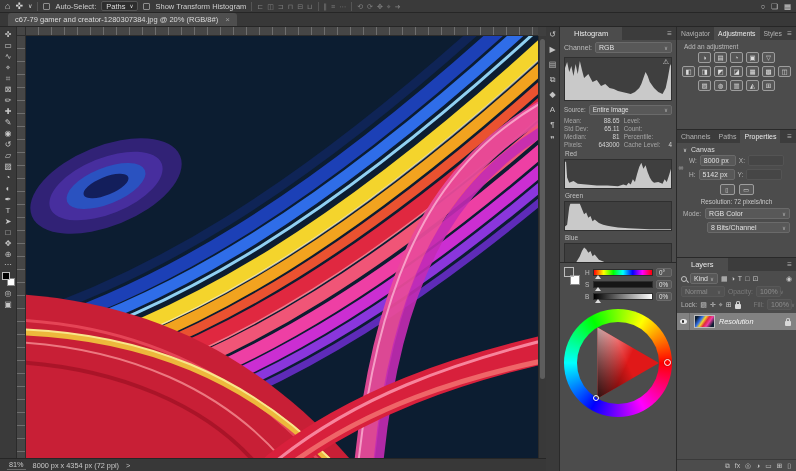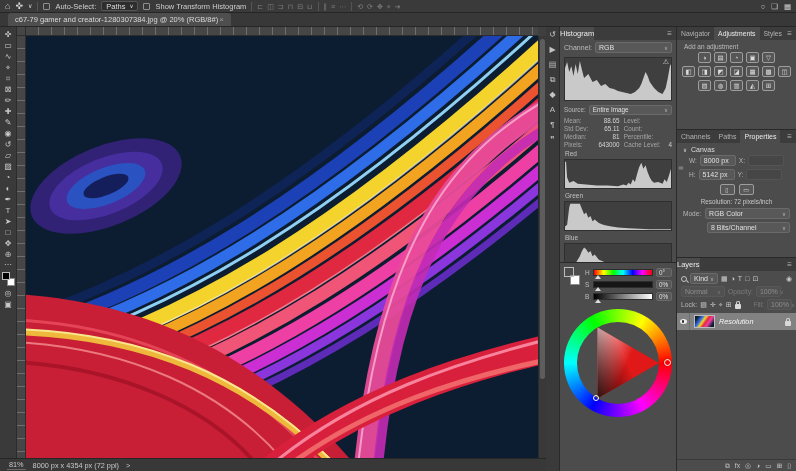--- a/index.html
+++ b/index.html
@@ -11,21 +11,21 @@
   .ob-icon{font-size:9px;line-height:11px;color:#d6d6d6}
   .ob-sep{width:1px;height:9px;background:#555}
   .checkbox{width:7px;height:7px;border:1px solid #8f8f8f;border-radius:1px;flex:none}
   .ob-select{display:flex;align-items:center;gap:4px;background:#2d2d2d;border:1px solid #565656;border-radius:2px;padding:0 4px;height:10px;font-size:7.5px;color:#ddd}
   .dim{opacity:.42}
   .ob-right{margin-left:auto;display:flex;gap:6px}
   .ob-label{font-size:7.5px}
 
   
   .tab-bar{position:absolute;left:0;top:13px;width:796px;height:14px;background:#383838;border-bottom:1px solid #262626;display:flex;align-items:flex-end;padding-left:8px;z-index:5}
-  .doc-tab{background:#4e4e4e;height:13px;display:flex;align-items:center;gap:1px;padding:0 7px;font-size:7.5px;color:#dadada;border-radius:3px 3px 0 0}
+  .doc-tab{background:#4e4e4e;height:13px;display:flex;align-items:center;gap:7px;padding:0 7px;font-size:7.5px;color:#dadada;border-radius:3px 3px 0 0}
   .tab-close{color:#9d9d9d;font-size:8px}
 
   
   .toolbar{position:absolute;left:0;top:27px;width:17px;height:431px;background:#3a3a3a;border-right:1px solid #2b2b2b;display:flex;flex-direction:column;align-items:center;padding-top:2px;z-index:4}
   .tool{width:17px;height:11px;display:flex;align-items:center;justify-content:center;font-size:8px;color:#c8c8c8}
   .tool-more{height:9px;font-size:8px;color:#c8c8c8}
   .tool-swatches{position:relative;width:13px;height:14px;margin:3px 0 2px}
   .fg-swatch{position:absolute;left:0;top:0;width:8px;height:8px;border:1px solid #bdbdbd;z-index:2}
   .bg-swatch{position:absolute;right:0;bottom:0;width:8px;height:8px;border:1px solid #8b8b8b}
 
@@ -40,21 +40,21 @@
 
   
   .dock{position:absolute;left:546px;top:27px;width:14px;height:444px;background:#3a3a3a;border-right:1px solid #2a2a2a;display:flex;flex-direction:column;align-items:center;padding-top:4px;gap:7px;z-index:4}
   .dock-icon{font-size:8px;color:#c4c4c4;line-height:8px}
 
   
   .col-mid{position:absolute;left:560px;top:27px;width:116px;height:444px;background:#4c4c4c}
   .col-right{position:absolute;left:676px;top:27px;width:120px;height:444px;background:#4c4c4c;border-left:1px solid #2a2a2a}
   .panel{border-bottom:1px solid #292929;overflow:hidden;position:relative}
   .ptabs{display:flex;background:#3c3c3c;height:13px;font-size:7.5px;color:#b2b2b2;align-items:stretch}
-  .ptab{padding:0 0;display:flex;align-items:center}
+  .ptab{padding:0 14px;display:flex;align-items:center}
   .ptab.active{background:#4c4c4c;color:#eaeaea}
   .pmenu{margin-left:auto;padding-right:4px;display:flex;align-items:center;color:#b2b2b2;font-size:8px}
   .row{display:flex;align-items:center;gap:3px;padding:0 4px;font-size:7px;color:#bcbcbc}
   .fld{background:#585858;border:1px solid #6a6a6a;border-radius:2px;height:11px;display:flex;align-items:center;gap:2px;padding:0 3px;font-size:7px;color:#e0e0e0;white-space:nowrap}
   .fld .arrow{margin-left:auto;font-size:5.5px;color:#b0b0b0}
   .fld.dis{background:#464646;border-color:#545454;color:#8d8d8d}
 
   
   .histplot{margin:2px 4px;background:#3f3f3f;border:1px solid #2f2f2f;position:relative}
   .histplot svg{display:block;width:100%;height:100%}

